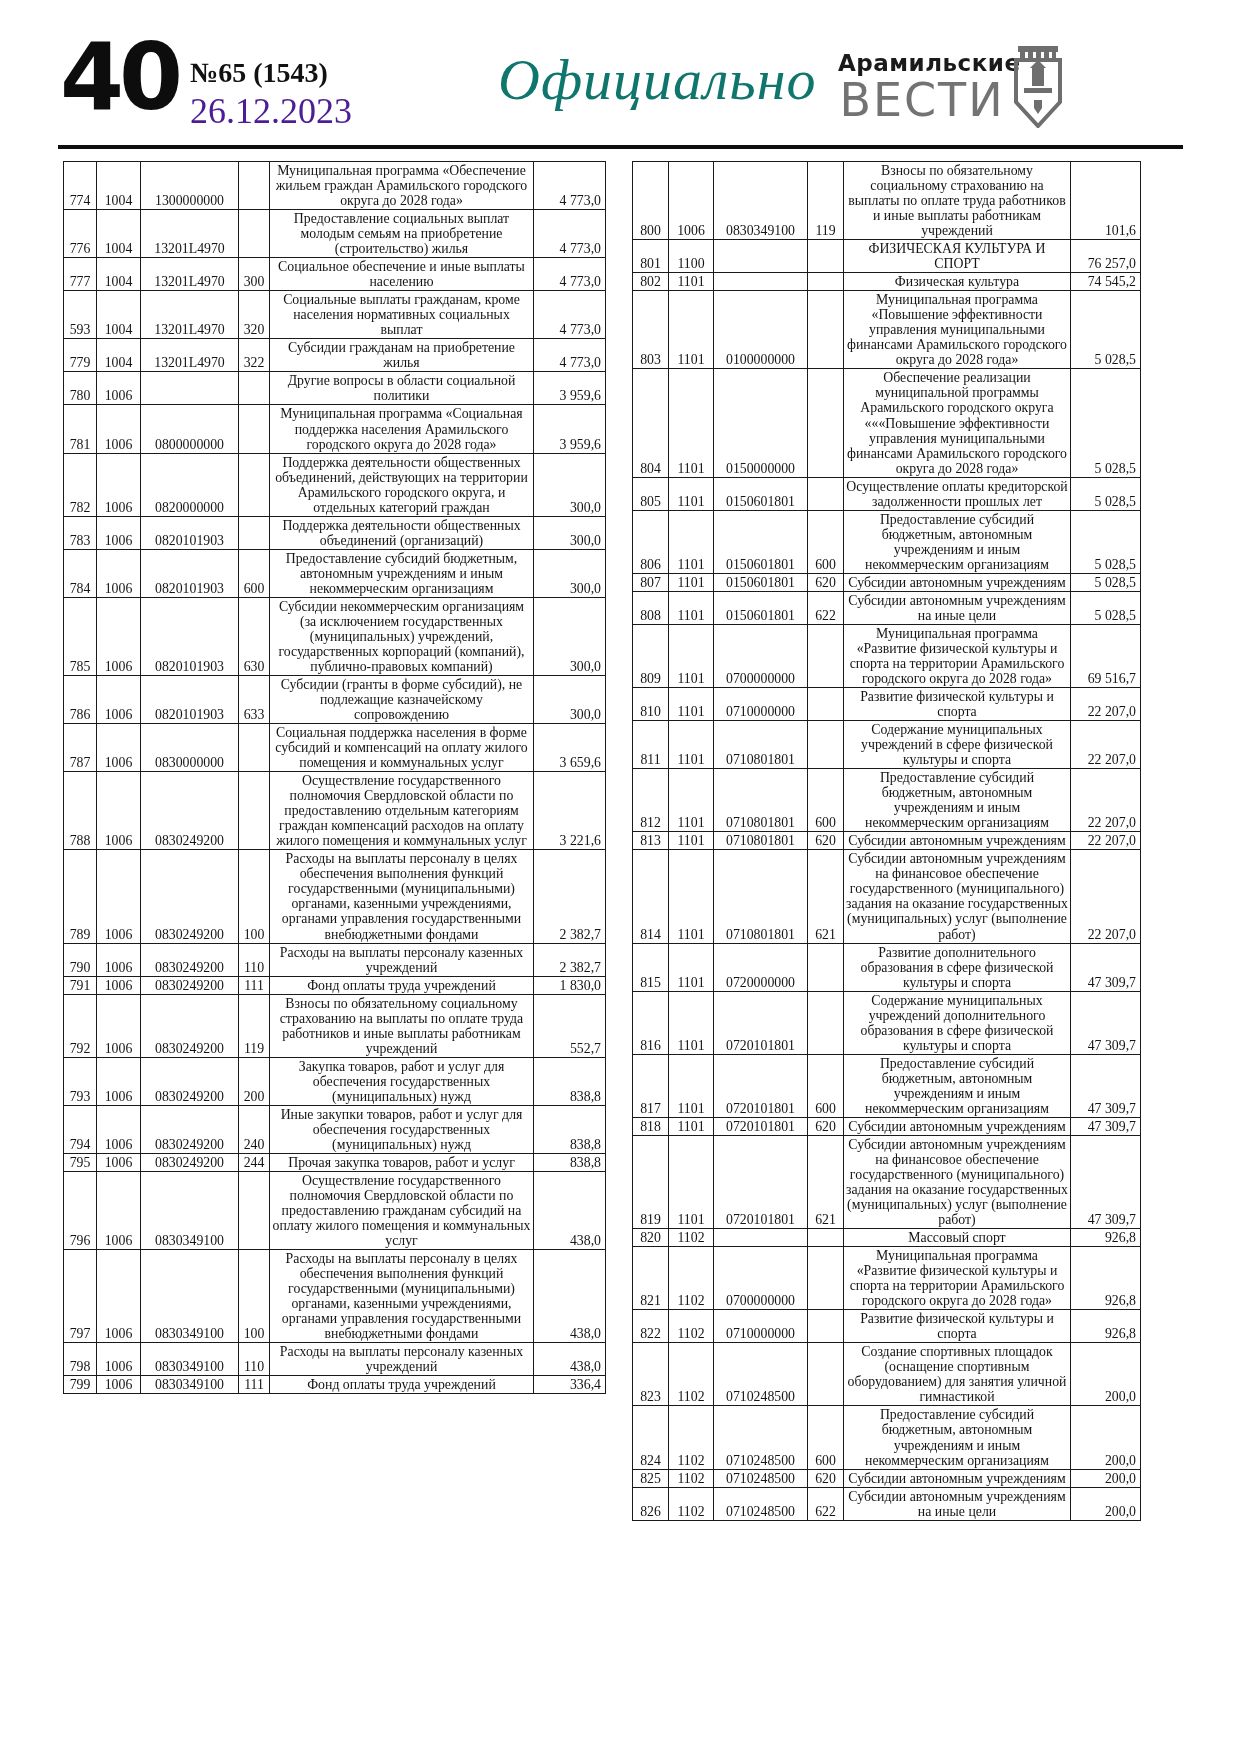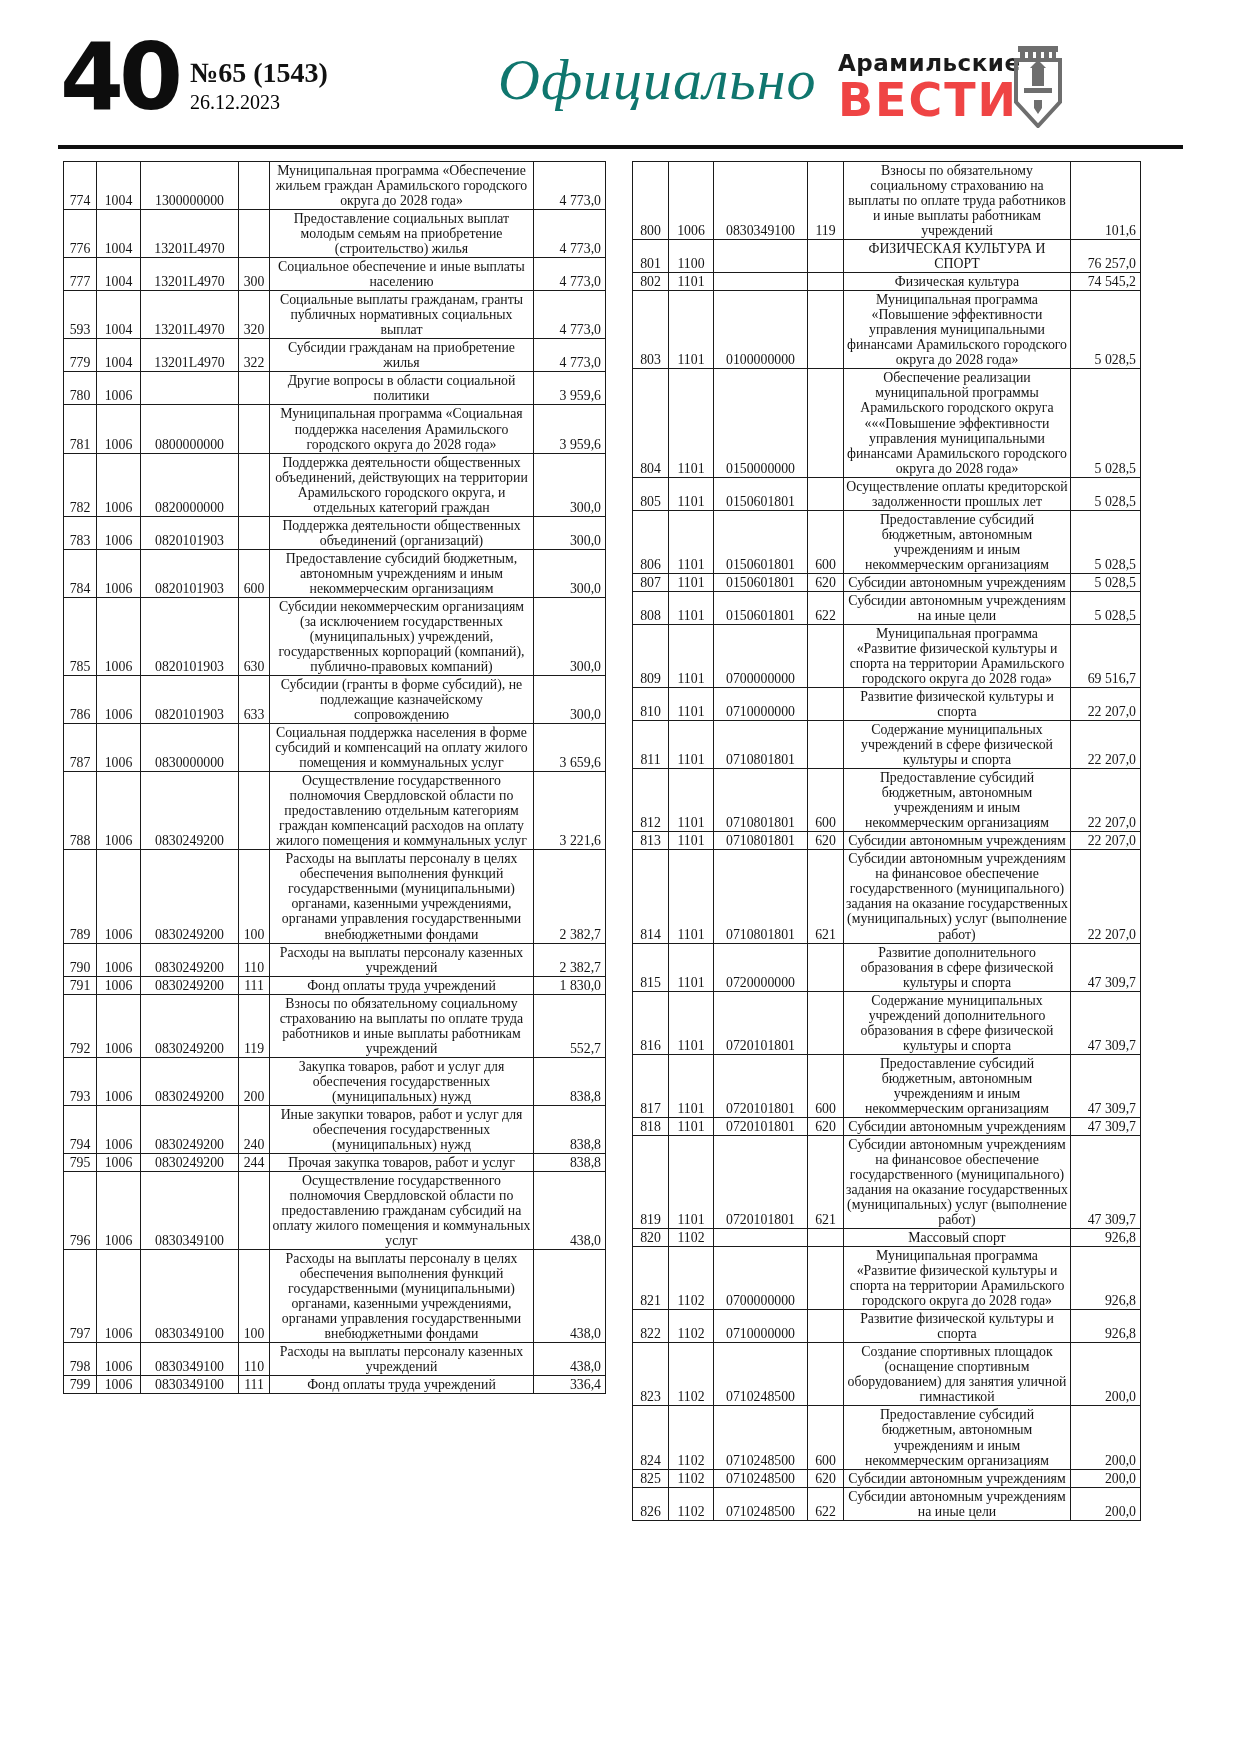--- a/index.html
+++ b/index.html
@@ -9,29 +9,29 @@
   }
   
   .masthead{position:relative;height:150px;}
   .page-num{
     position:absolute;left:60px;top:34px;
     font-family:"DejaVu Sans",sans-serif;font-weight:800;
     font-size:92px;line-height:0.95;letter-spacing:-5px;color:#0d0d0d;
   }
   .issue-block{position:absolute;left:190px;top:56px;line-height:1.2;}
   .issue-no{font-weight:bold;font-size:28px;color:#111;}
-  .issue-date{font-size:20px;color:#000000;}
+  .issue-date{font-size:36px;color:#4c1d95;}
   .section-title{
     position:absolute;left:498px;top:46px;
     font-style:italic;font-size:58px;color:#0f766e;letter-spacing:1px;
   }
   .brand{position:absolute;left:838px;top:52px;width:168px;text-align:center;
     font-family:"DejaVu Sans",sans-serif;line-height:1;}
   .brand-top{font-weight:bold;font-size:23px;color:#1a1a1a;letter-spacing:0.5px;}
-  .brand-bottom{font-weight:bold;font-size:46px;color:#ef4444;letter-spacing:2px;margin-top:2px;}
+  .brand-bottom{font-weight:normal;font-size:46px;color:#737373;letter-spacing:2px;margin-top:2px;}
   .arms{position:absolute;left:1012px;top:44px;}
   .head-rule{position:absolute;left:58px;top:145px;width:1125px;height:4px;background:#0f0f0f;}
   
   .columns{
     position:absolute;top:161px;left:63px;
     display:flex;align-items:flex-start;gap:26px;
   }
   table.budget{
     border-collapse:collapse;table-layout:fixed;
     font-size:13.8px;line-height:1.09;
@@ -118,21 +118,21 @@
           <td class="col-code">13201L4970</td>
           <td class="col-type">300</td>
           <td class="col-desc">Социальное обеспечение и иные выплаты населению</td>
           <td class="col-amount">4 773,0</td>
         </tr>
         <tr>
           <td class="col-num">593</td>
           <td class="col-sec">1004</td>
           <td class="col-code">13201L4970</td>
           <td class="col-type">320</td>
-          <td class="col-desc">Социальные выплаты гражданам, гранты публичных нормативных социальных выплат</td>
+          <td class="col-desc">Социальные выплаты гражданам, кроме населения нормативных социальных выплат</td>
           <td class="col-amount">4 773,0</td>
         </tr>
         <tr>
           <td class="col-num">779</td>
           <td class="col-sec">1004</td>
           <td class="col-code">13201L4970</td>
           <td class="col-type">322</td>
           <td class="col-desc">Субсидии гражданам на приобретение жилья</td>
           <td class="col-amount">4 773,0</td>
         </tr>

